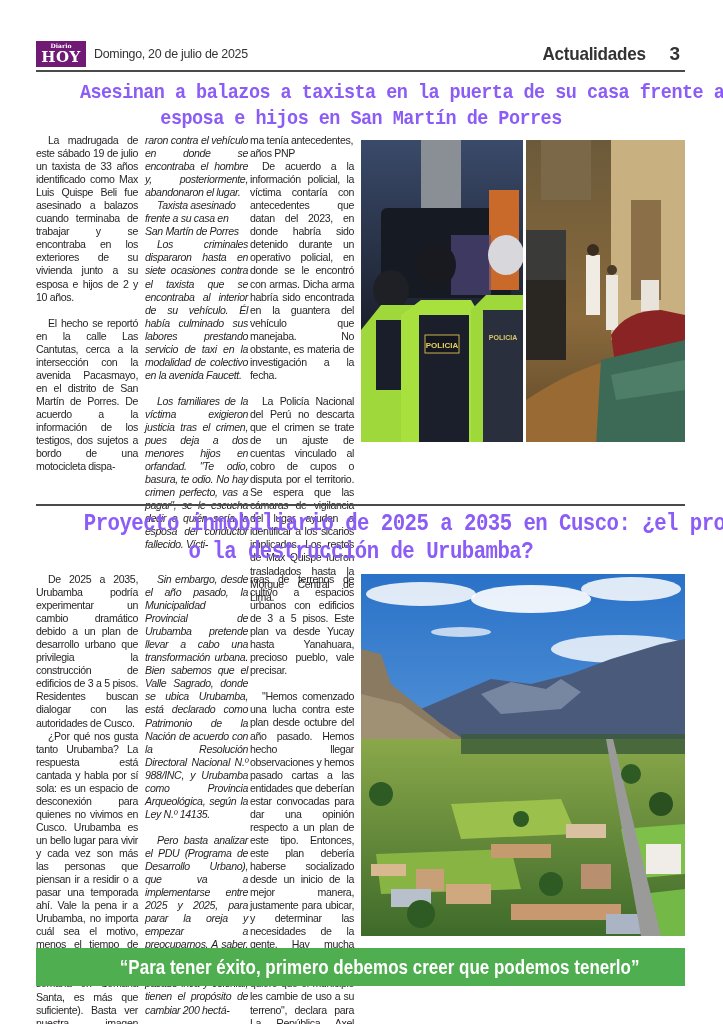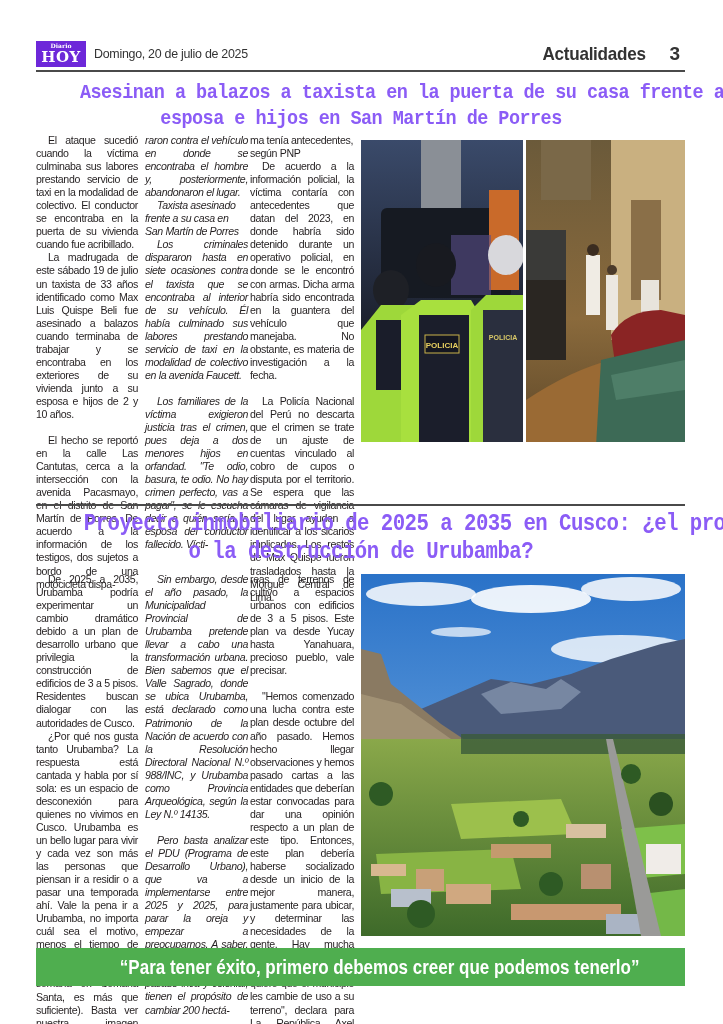--- a/index.html
+++ b/index.html
@@ -1,20 +1,20 @@
 <!DOCTYPE html>
 <html><head>
 <meta charset="utf-8">
 <style>
   * { box-sizing: border-box; margin: 0; padding: 0; }
   html, body { width: 723px; height: 1024px; background: #ffffff; overflow: hidden; }
   body { font-family: "Liberation Sans", sans-serif; color: #231f20; position: relative; }
 
   .page-header { position: absolute; left: 36px; top: 40px; width: 650px; height: 28px; }
-  .logo { position: absolute; left: 0; top: 1px; width: 50px; height: 26px; background: #6d28d9; color: #fff; text-align: center; }
+  .logo { position: absolute; left: 0; top: 1px; width: 50px; height: 26px; background: #701a75; color: #fff; text-align: center; }
   .logo .small { display: block; font-family: "DejaVu Serif", serif; font-size: 6px; font-weight: bold; line-height: 8px; padding-top: 1px; }
   .logo .big { display: block; font-family: "DejaVu Serif", serif; font-size: 15px; font-weight: bold; line-height: 15px; letter-spacing: 0.5px; }
   .date { position: absolute; left: 58px; top: 6px; font-size: 13.5px; color: #333; letter-spacing: -0.3px; transform: scaleX(0.92); transform-origin: left; white-space: nowrap; }
   .section { position: absolute; right: 40px; top: 3px; font-size: 19px; font-weight: bold; color: #333; letter-spacing: -0.3px; transform: scaleX(0.9); transform-origin: right; white-space: nowrap; }
   .page-num { position: absolute; right: 6px; top: 3px; font-size: 19px; font-weight: bold; color: #333; }
   .rule { position: absolute; left: 36px; width: 649px; height: 2px; background: #4a4a4a; }
 
   .headline { position: absolute; left: 36px; width: 650px; text-align: center; font-weight: bold; color: #8b5cf6; letter-spacing: -0.6px; font-family: Liberation Mono, monospace; }
   .headline span { display: inline-block; transform: scaleX(0.88); transform-origin: center; white-space: nowrap; }
   .h1 { top: 80px; font-size: 21px; line-height: 26px; }
@@ -47,32 +47,31 @@
   <div class="page-num">3</div>
 </header>
 <div class="rule" style="top:70px;"></div>
 
 <h1 class="headline h1">
   <span>Asesinan a balazos a taxista en la puerta de su casa frente a</span><br>
   <span>esposa e hijos en San Martín de Porres</span>
 </h1>
 
 <div class="col c1" style="top:134px;">
-  <p>El ataque sucedió cuando la víctima culminaba sus labores prestando servicio de taxi en la modalidad de colectivo. El conductor se encontraba en la puerta de su vivienda cuando fue acribillado.</p>
   <p>La madrugada de este sábado 19 de julio un taxista de 33 años identificado como Max Luis Quispe Beli fue asesinado a balazos cuando terminaba de trabajar y se encontraba en los exteriores de su vivienda junto a su esposa e hijos de 2 y 10 años.</p>
   <p class="gap">El hecho se reportó en la calle Las Cantutas, cerca a la intersección con la avenida Pacasmayo, en el distrito de San Martín de Porres. De acuerdo a la información de los testigos, dos sujetos a bordo de una motocicleta dispa-</p>
 </div>
 <div class="col c2" style="top:134px;">
   <p style="text-indent:0">raron contra el vehículo en donde se encontraba el hombre y, posteriormente, abandonaron el lugar.</p>
   <p style="text-align:left">Taxista asesinado frente a su casa en San Martín de Porres</p>
   <p>Los criminales dispararon hasta en siete ocasiones contra el taxista que se encontraba al interior de su vehículo. Él había culminado sus labores prestando servicio de taxi en la modalidad de colectivo en la avenida Faucett.</p>
   <p class="gap">Los familiares de la víctima exigieron justicia tras el crimen, pues deja a dos menores hijos en orfandad. "Te odio, basura, te odio. No hay crimen perfecto, vas a pagar", se le escucha decir a quién sería la esposa del conductor fallecido. Vícti-</p>
 </div>
 <div class="col c3" style="top:134px;">
-  <p style="text-indent:0;text-align:left">ma tenía antecedentes, según PNP</p>
+  <p style="text-indent:0;text-align:left">ma tenía antecedentes, años PNP</p>
   <p>De acuerdo a la información policial, la víctima contaría con antecedentes que datan del 2023, en donde habría sido detenido durante un operativo policial, en donde se le encontró con armas. Dicha arma habría sido encontrada en la guantera del vehículo que manejaba. No obstante, es materia de investigación a la fecha.</p>
   <p class="gap">La Policía Nacional del Perú no descarta que el crimen se trate de un ajuste de cuentas vinculado al cobro de cupos o disputa por el territorio. Se espera que las cámaras de vigilancia del lugar ayuden a identificar a los sicarios implicados. Los restos de Max Quispe fueron trasladados hasta la Morgue Central de Lima.</p>
 </div>
 
 <div class="photo photo1">
   <svg width="324" height="358" viewBox="0 0 324 358">
     <defs>
       <linearGradient id="nightL" x1="0" y1="0" x2="0" y2="1">
         <stop offset="0" stop-color="#3a4a6a"></stop>
           <stop offset="0.5" stop-color="#1d2230"></stop>

